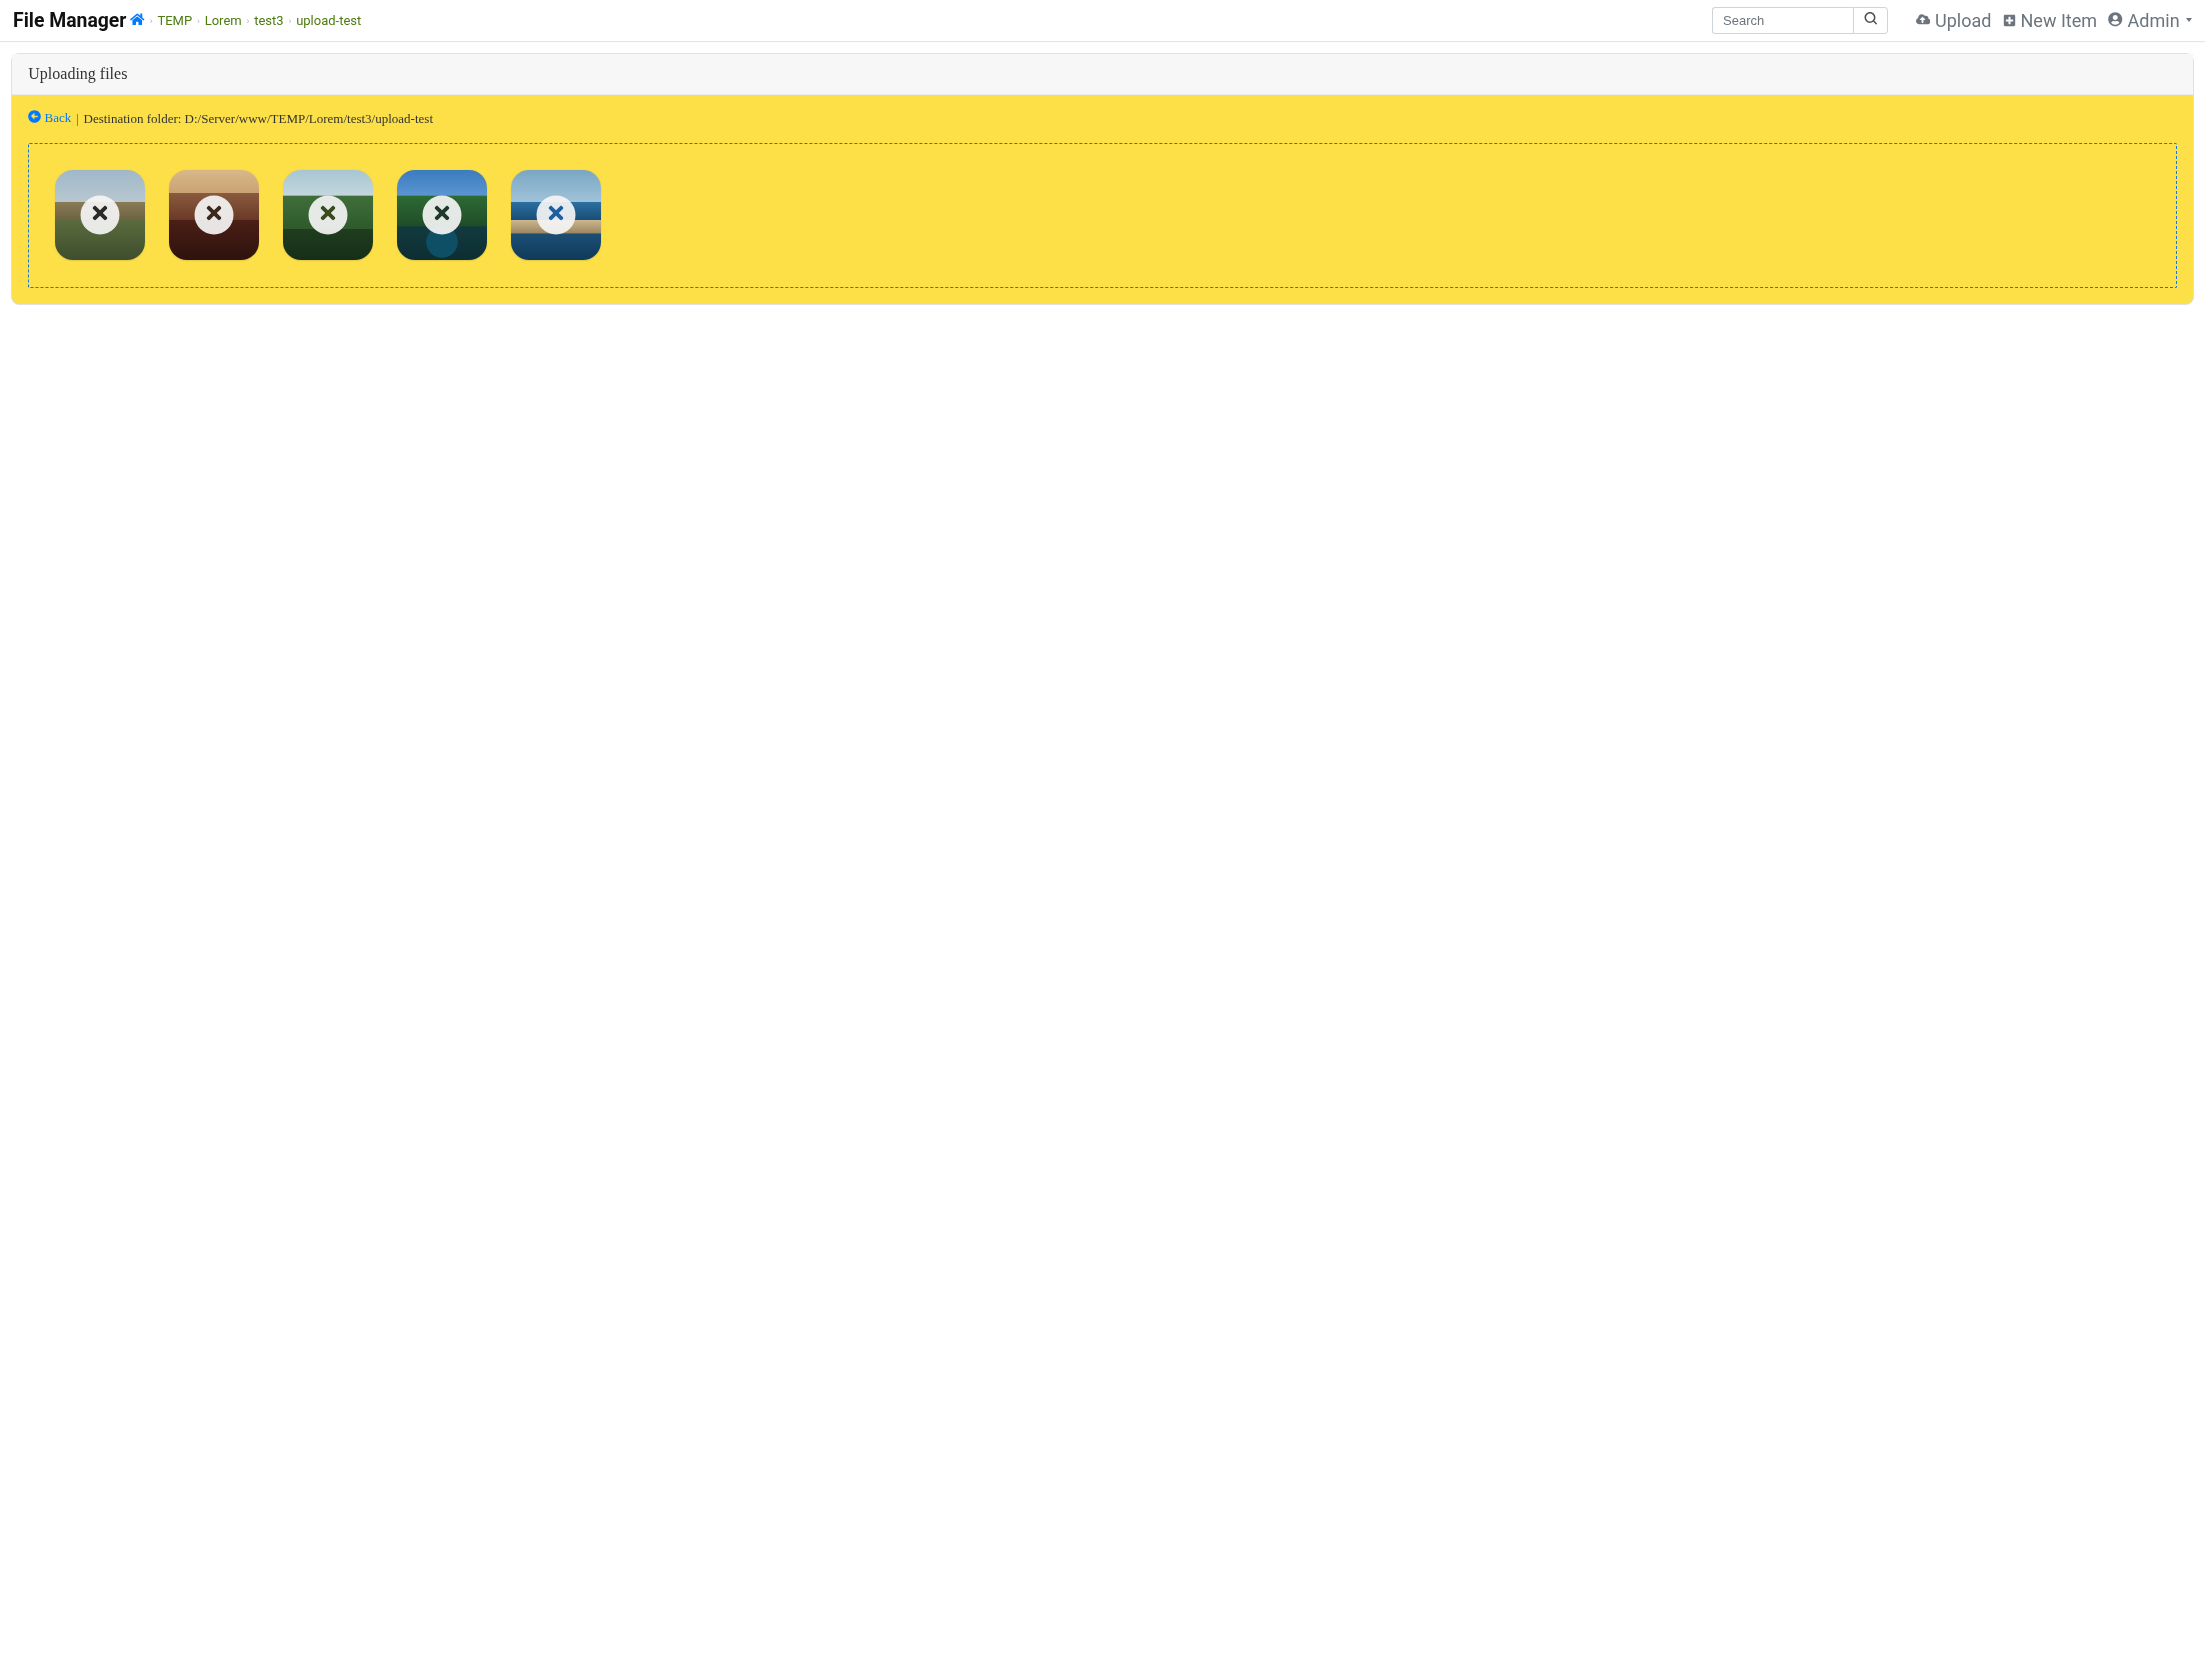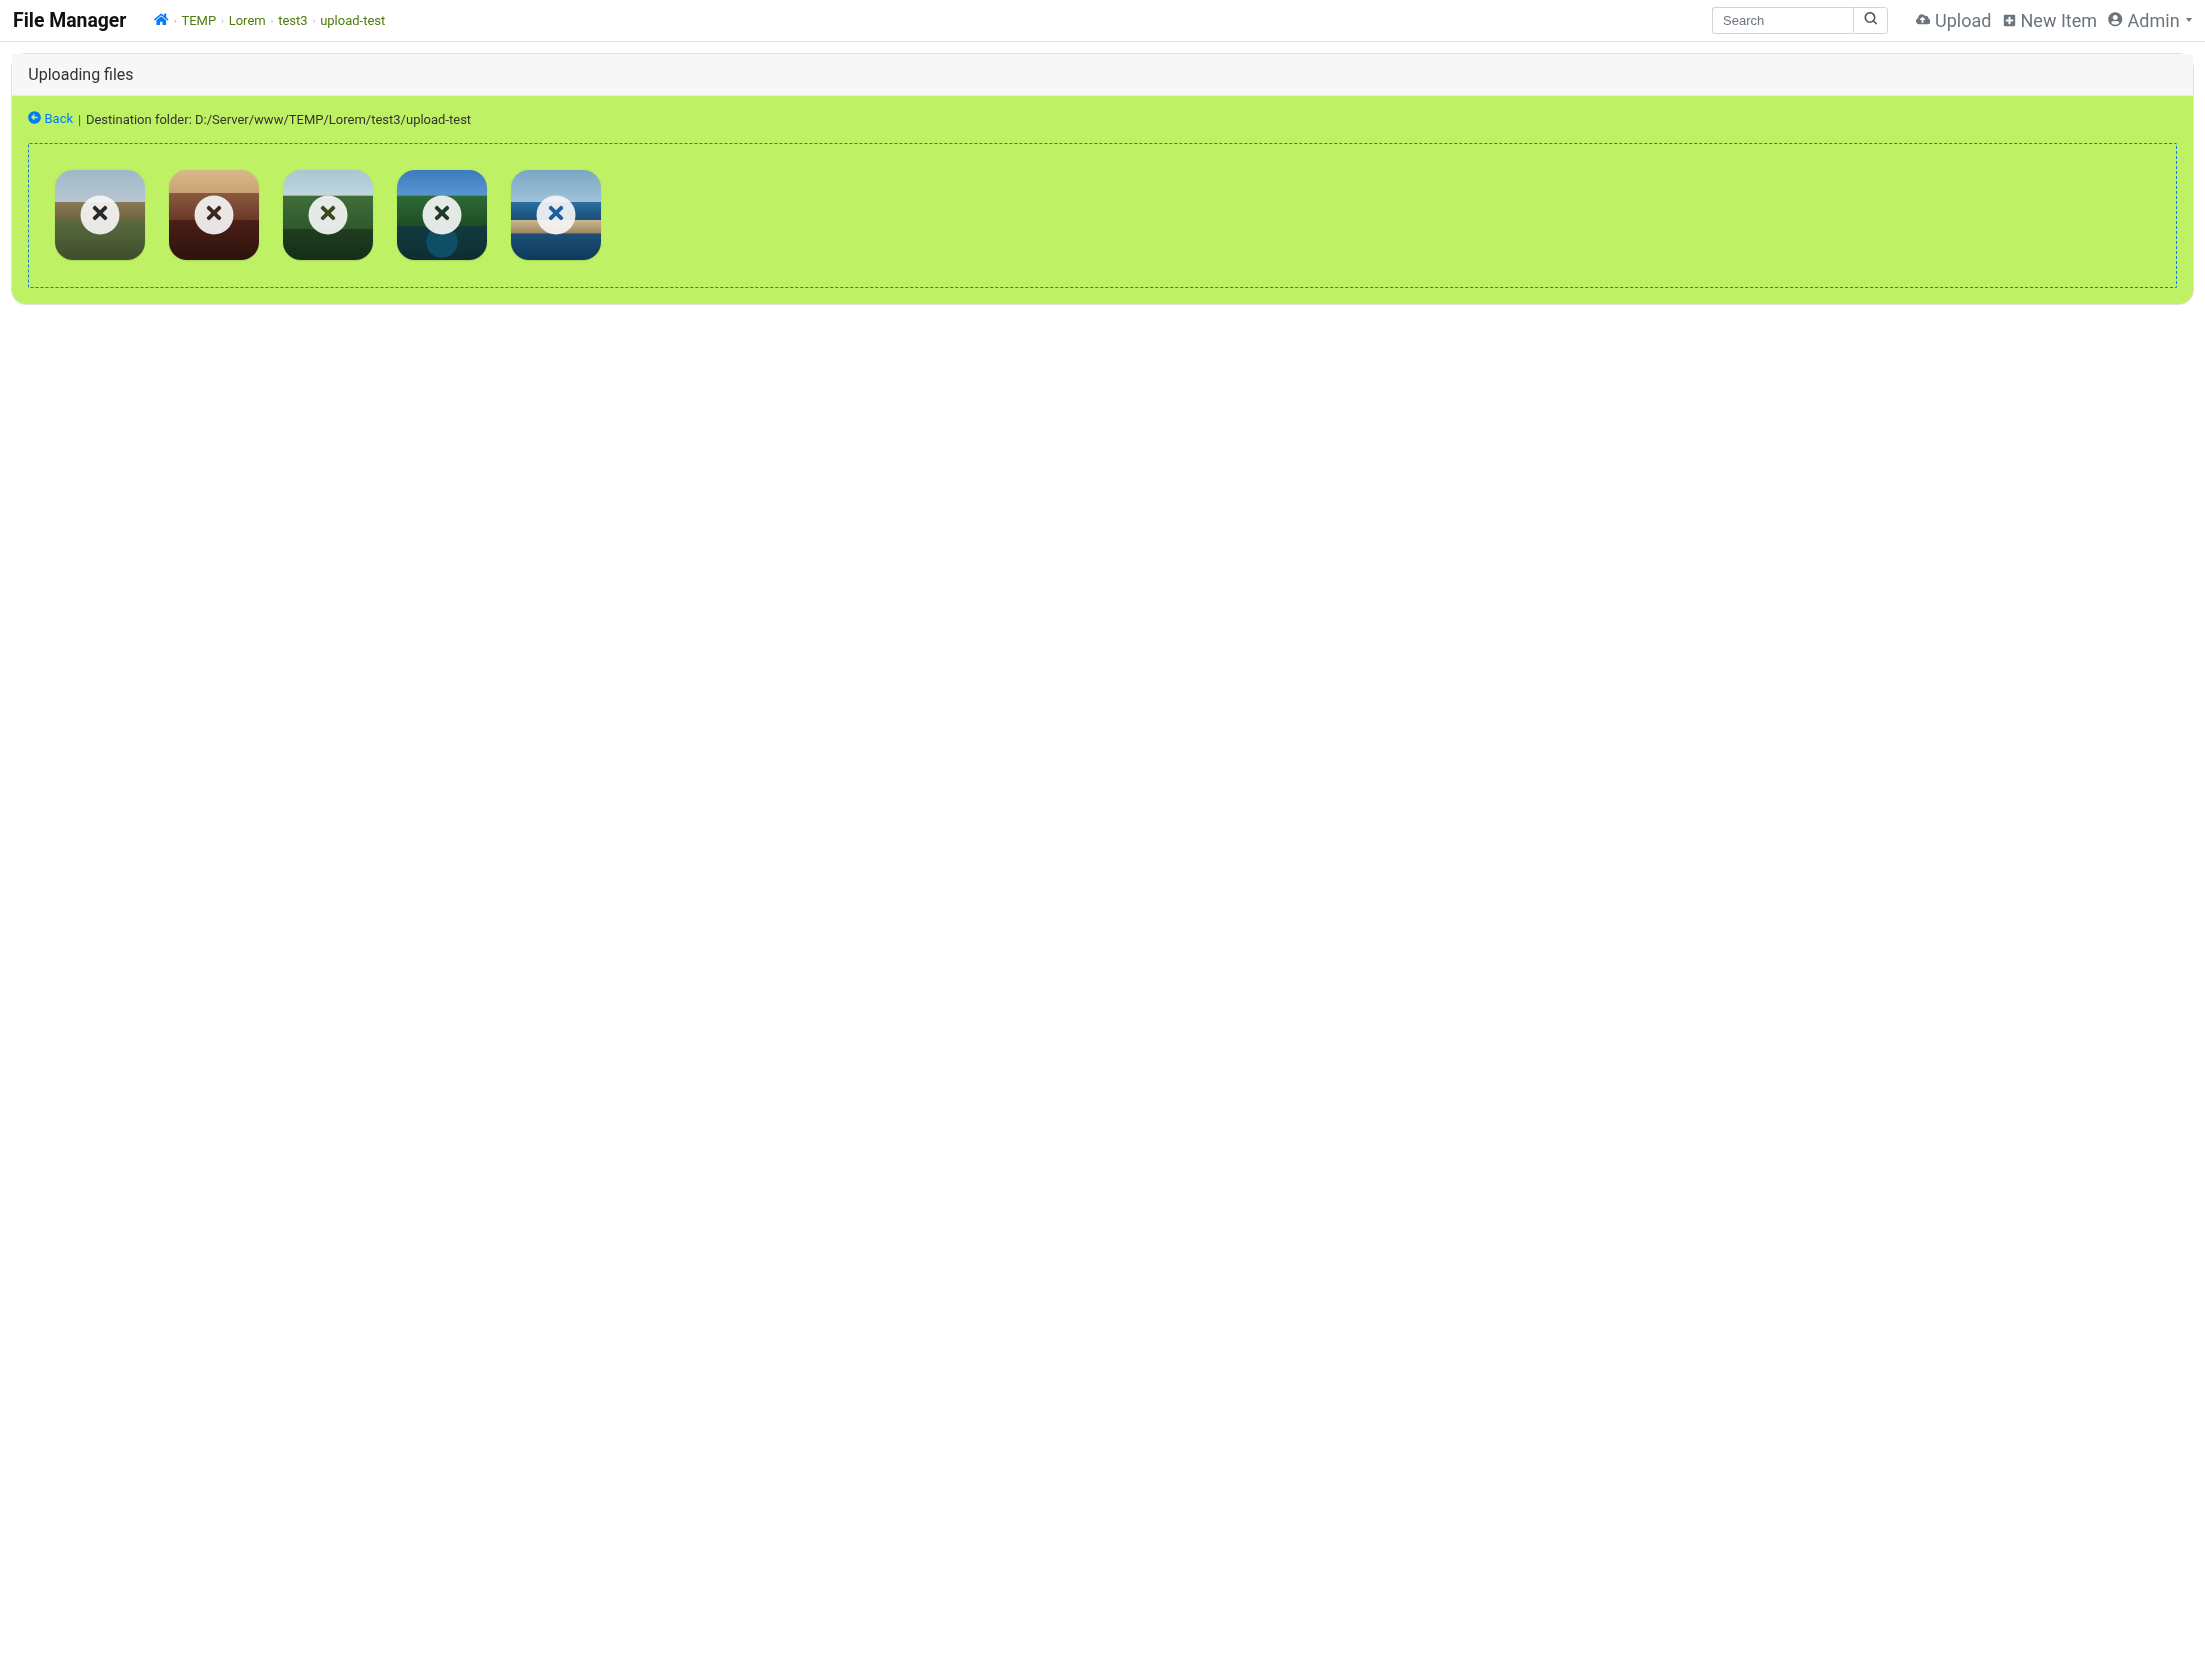--- a/index.html
+++ b/index.html
@@ -18,21 +18,21 @@
     align-items: center;
     padding: 6.5px 13px;
     border-bottom: 0.8px solid #e5e5e5;
     box-shadow: 0 0.8px 0 rgba(0,0,0,0.02);
     background: #fff;
   }
   .brand {
     font-weight: 700;
     font-size: 19.4px;
     color: #111;
-    margin-right: 28px;
+    margin-right: 4px;
     white-space: nowrap;
   }
   .breadcrumb {
     display: flex;
     align-items: center;
     gap: 4.8px;
     font-size: 13px;
   }
   .breadcrumb a, .breadcrumb .home-icon {
     color: #4d7c0f;
@@ -91,22 +91,23 @@
     border-left: 3.2px solid transparent;
     border-right: 3.2px solid transparent;
     border-top: 4px solid #6c757d;
     margin-left: 1.6px;
   }
 
   
   .container { padding: 11.3px; }
   .card {
     border: 0.8px solid #dee2e6;
-    border-radius: 15px;
-    background: #bef264;
+    border-radius: 8px;
+    background: #fde047;
+    font-family: Liberation Serif, serif;
   }
   .card-header {
     padding: 11.3px 16px;
     background: #f7f7f7;
     border-bottom: 0.8px solid #e9ecef;
     font-size: 16px;
     color: #333;
   }
   .card-body {
     padding: 14.5px 16px 16px 16px;

